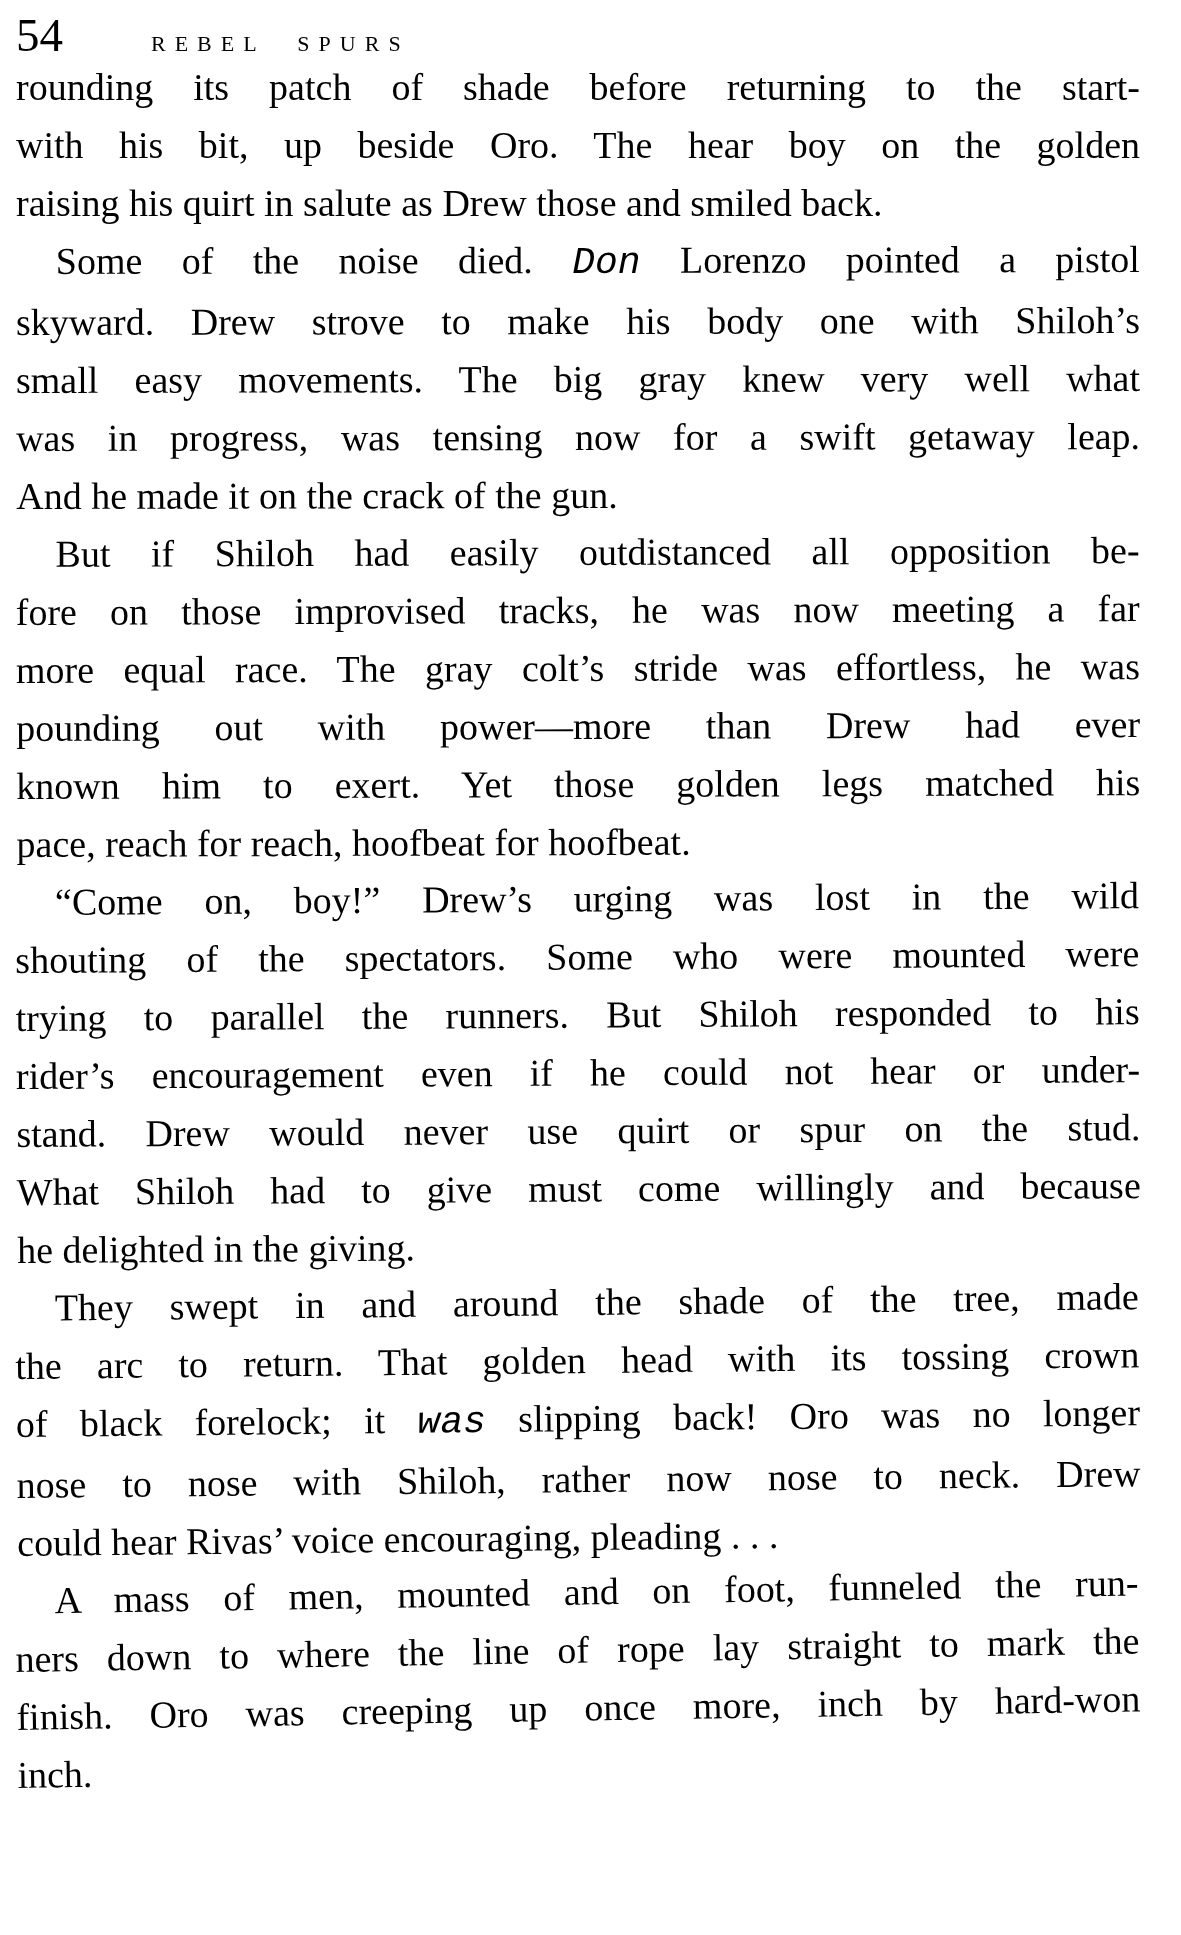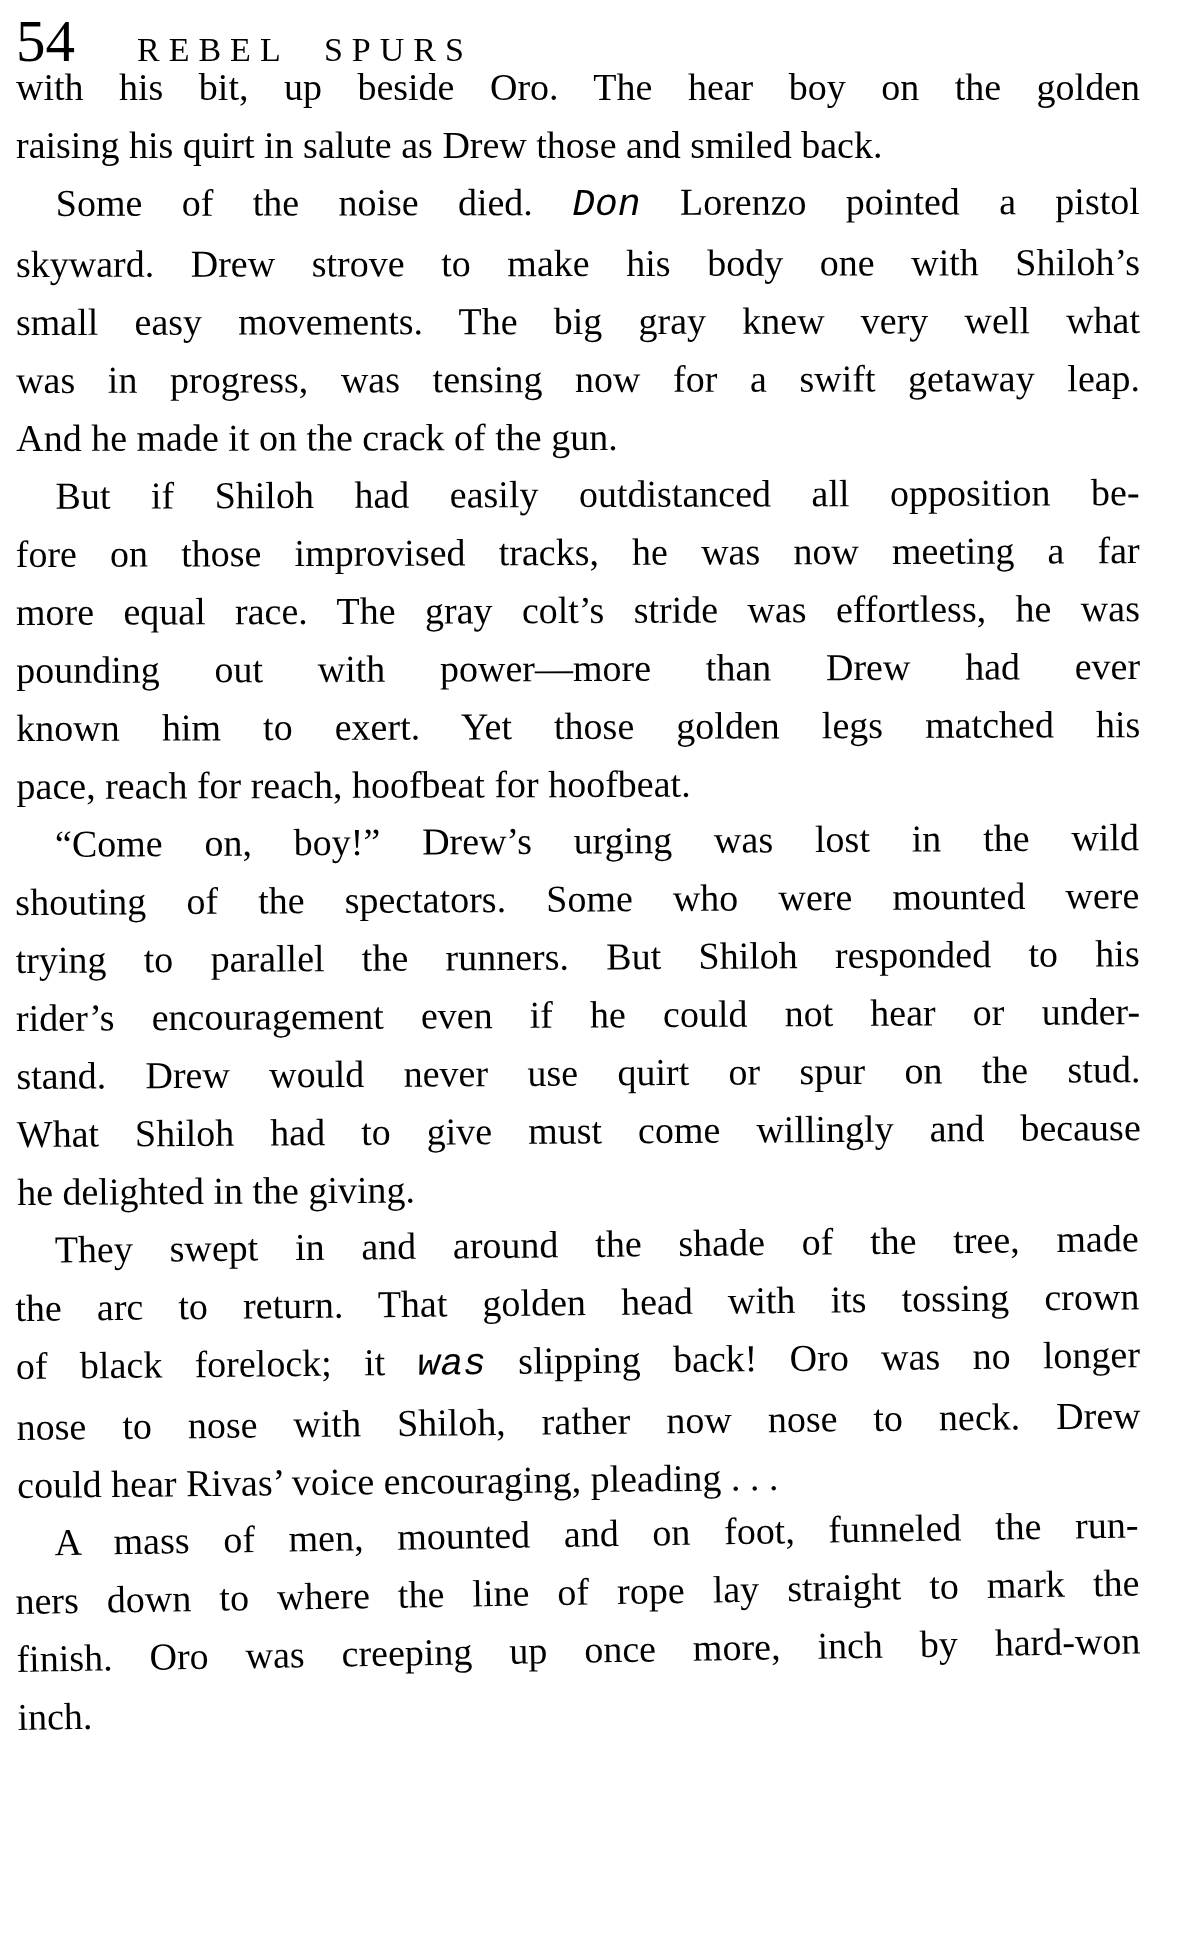--- a/index.html
+++ b/index.html
@@ -18,28 +18,28 @@
     box-sizing: border-box;
   }
   #header {
     display: flex;
     align-items: baseline;
     padding: 12px 41px 0 16px;
     height: 48px;
     box-sizing: border-box;
   }
   #page-number {
-    font-size: 59px;
+    font-size: 47px;
     line-height: 1;
   }
   #running-head {
-    font-size: 34px;
+    font-size: 22px;
     letter-spacing: 9px;
     word-spacing: 18px;
-    margin-left: 62px;
+    margin-left: 88px;
     line-height: 1;
   }
   #text-block {
     padding: 10px 41px 0 16px;
     font-size: 38px;
   }
   .para { margin: 0; }
   .line {
     line-height: 58px;
     text-align: justify;
@@ -59,20 +59,21 @@
 </head>
 <body>
 
 <div id="page">
   <div id="header">
     <span id="page-number">54</span>
     <span id="running-head">REBEL SPURS</span>
   </div>
   <div id="text-block">
       <div class="para">
+        <div class="line"><span>rounding its patch of shade before returning to the start-</span></div>
         <div class="line"><span>with his bit, up beside Oro. The hear boy on the golden</span></div>
         <div class="line last"><span>raising his quirt in salute as Drew those and smiled back.</span></div>
       </div>
       <div class="para">
         <div class="line indent"><span>Some of the noise died. </span><i>Don</i><span> Lorenzo pointed a pistol</span></div>
         <div class="line"><span>skyward. Drew strove to make his body one with Shiloh’s</span></div>
         <div class="line"><span>small easy movements. The big gray knew very well what</span></div>
         <div class="line"><span>was in progress, was tensing now for a swift getaway leap.</span></div>
         <div class="line last"><span>And he made it on the crack of the gun.</span></div>
       </div>

